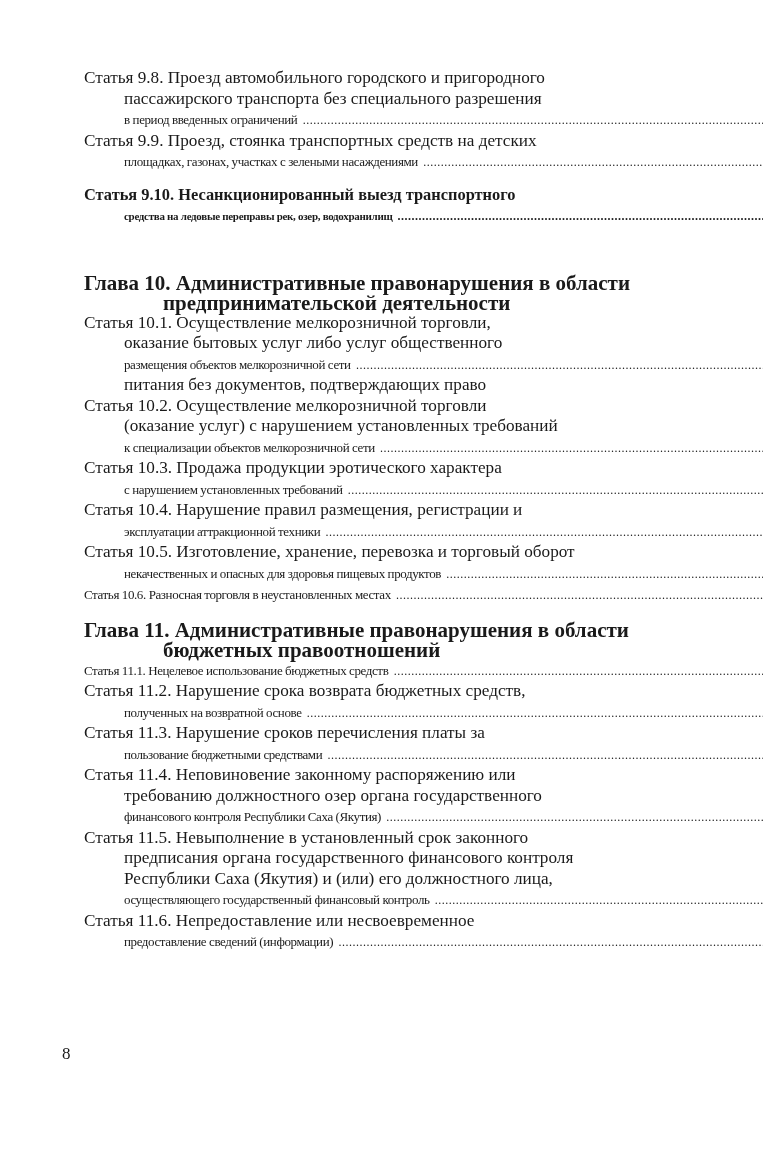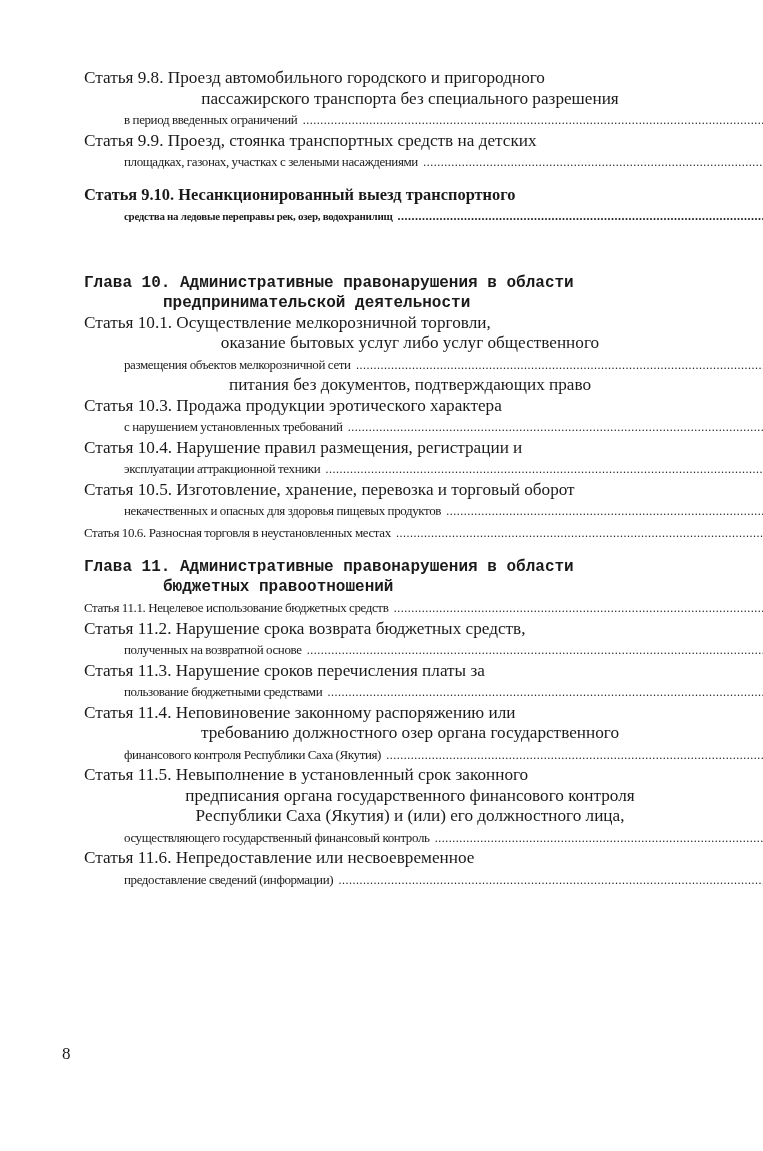--- a/index.html
+++ b/index.html
@@ -25,21 +25,20 @@
       position: relative;
       font-size: 17.2px;
       line-height: 20.5px;
     }
     .entry .line {
       display: block;
       white-space: nowrap;
     }
     .entry .line.indent {
       padding-left: 40px;
-      text-align: center;
     }
     .entry.bold {
       font-weight: bold;
       font-size: 16.4px;
       font-family: Liberation Serif, serif;
     }
     .leader-line {
       display: flex;
       align-items: baseline;
       white-space: nowrap;
@@ -60,23 +59,22 @@
     }
     .leader-line .dots::before {
       content: "........................................................................................................................................................................................................................";
     }
     .entry.bold .leader-line .lt {
       font-size: 11px;
       letter-spacing: -0.3px;
     }
     .chapter {
       font-weight: bold;
-      font-size: 16px;
+      font-size: 21px;
       line-height: 20px;
-      font-family: Liberation Mono, monospace;
     }
     .chapter .line { display: block; white-space: nowrap; }
     .chapter .line.indent { padding-left: 79px; }
     .gap-s { height: 12px; }
     .gap-l { height: 46px; }
     .gap-m { height: 14px; }
     .page-number {
       position: absolute;
       left: 62px;
       top: 1044px;
@@ -131,20 +129,29 @@
     <span class="line">Статья 10.1. Осуществление мелкорозничной торговли,</span>
     <span class="line indent">оказание бытовых услуг либо услуг общественного</span>
     <span class="line indent leader-line">
       <span class="lt">размещения объектов мелкорозничной сети</span>
       <span class="dots"></span>
       
     </span>
     <span class="line indent">питания без документов, подтверждающих право</span>
   </div>
 
+  <div class="entry">
+    <span class="line">Статья 10.2.  Осуществление мелкорозничной торговли</span>
+    <span class="line indent">(оказание услуг) с нарушением установленных требований</span>
+    <span class="line indent leader-line">
+      <span class="lt">к специализации объектов мелкорозничной сети</span>
+      <span class="dots"></span>
+      
+    </span>
+  </div>
 
   <div class="entry">
     <span class="line">Статья 10.3. Продажа продукции эротического характера</span>
     <span class="line indent leader-line">
       <span class="lt">с нарушением установленных требований</span>
       <span class="dots"></span>
       
     </span>
   </div>
 

